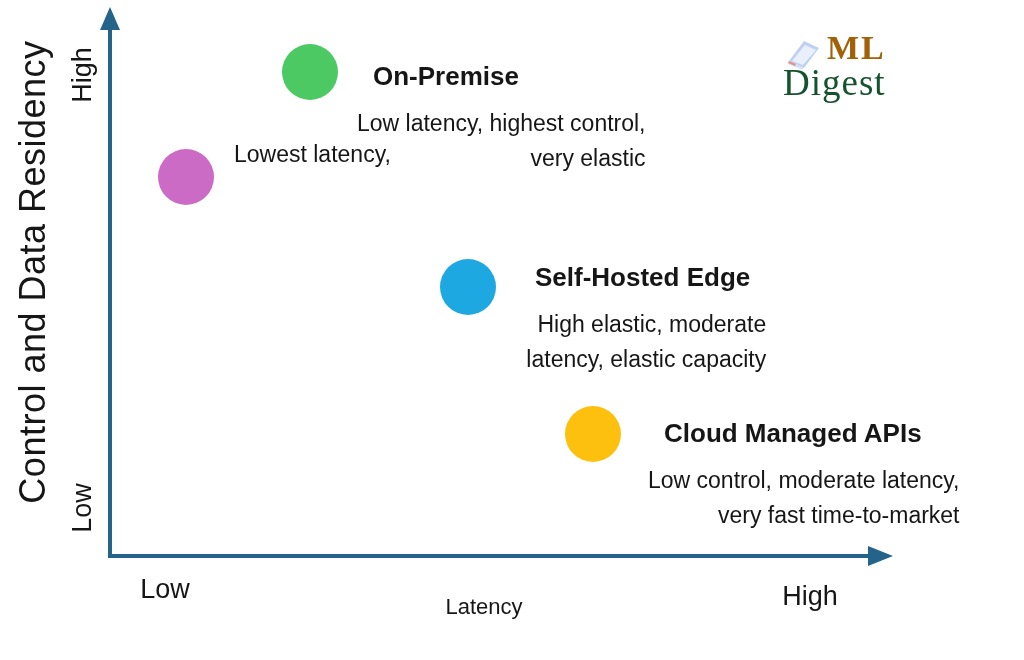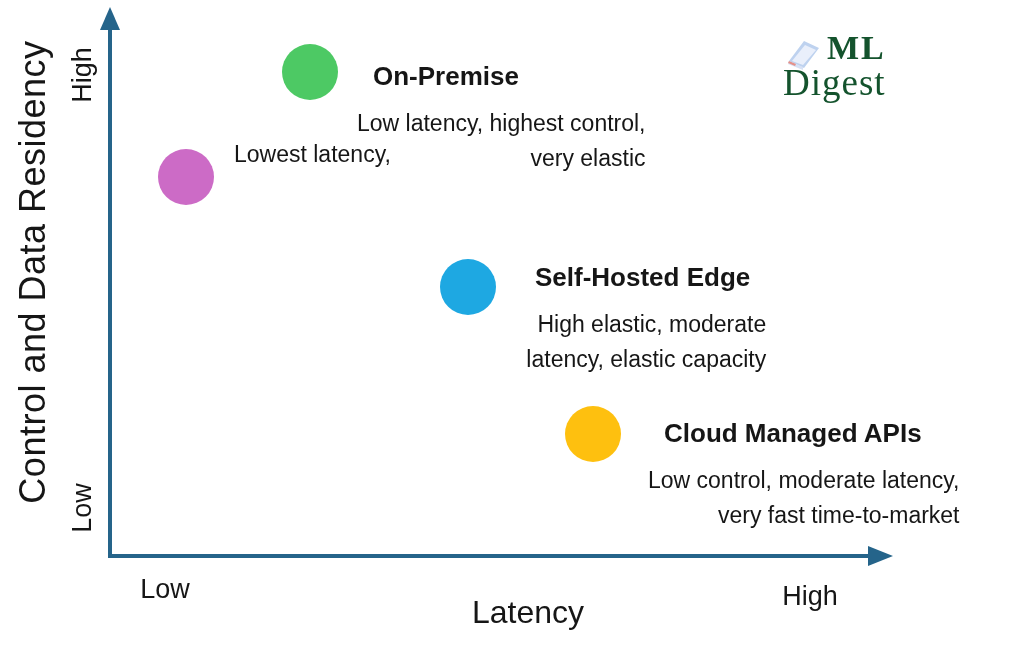--- a/index.html
+++ b/index.html
@@ -11,21 +11,21 @@
   .y-label{
     position:absolute;left:33px;top:272px;transform:translate(-50%,-50%) rotate(-90deg);
     white-space:nowrap;font-size:36px;font-weight:400;letter-spacing:0.5px;
   }
   .y-tick{position:absolute;transform:translate(-50%,-50%) rotate(-90deg);font-size:27px;white-space:nowrap;}
   .y-tick-high{left:82px;top:75px;}
   .y-tick-low{left:82px;top:508px;}
   .x-tick{position:absolute;transform:translate(-50%,0);font-size:27px;white-space:nowrap;}
   .x-tick-low{left:165px;top:574px;}
   .x-tick-high{left:810px;top:581px;}
-  .x-label{position:absolute;left:528px;top:594px;transform:translate(-50%,0);font-size:32px;white-space:nowrap;}
+  .x-label{position:absolute;left:484px;top:594px;transform:translate(-50%,0);font-size:22px;white-space:nowrap;}
   .bubble{position:absolute;width:56px;height:56px;border-radius:50%;}
   .bubble-1{left:282px;top:44px;}
   .bubble-2{left:158px;top:149px;}
   .bubble-3{left:440px;top:259px;}
   .bubble-4{left:565px;top:406px;}
   .pt-label{position:absolute;white-space:nowrap;}
   .pt-label h3{margin:16px;font-size:26px;font-weight:700;line-height:32px;}
   .pt-label p{margin:4px 0 0 0;font-size:23px;font-weight:400;line-height:31px;text-align:right;}
   .label-1{left:357px;top:44px;}
   .label-2{left:234px;top:135px;}
@@ -86,17 +86,17 @@
     <p>very fast time-to-market</p>
   </div>
 
   <div class="watermark">
     <svg class="wm-icon" viewBox="0 0 38 36" aria-hidden="true">
       <path d="M4,24 L19,4 L34,11 L19,31 Z" fill="#bed2ef"></path>
       <path d="M7,24 L20,8 L31,13 L18,28 Z" fill="#e9effb"></path>
       <path d="M4,24 L18,30 L18,33 L3,27 Z" fill="#d6e1f5"></path>
       <path d="M4,24 L11,27 L10,29 L3,26 Z" fill="#e4918a"></path>
     </svg>
-    <div class="wm-ml" style="color: #14532d;">ML</div>
+    <div class="wm-ml" style="color: #a16207;">ML</div>
     <div class="wm-digest" style="color: #14532d;">Digest</div>
   </div>
 
 </div>
 
 </body></html>

